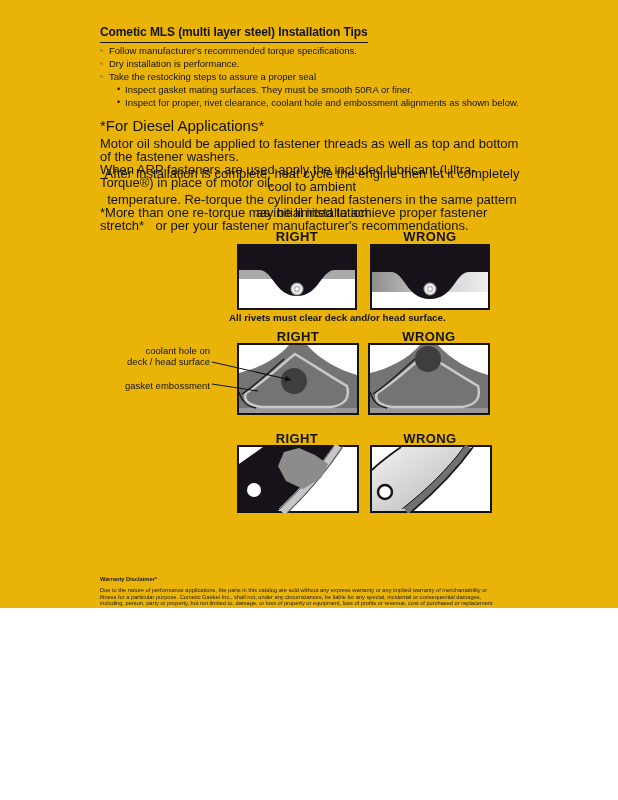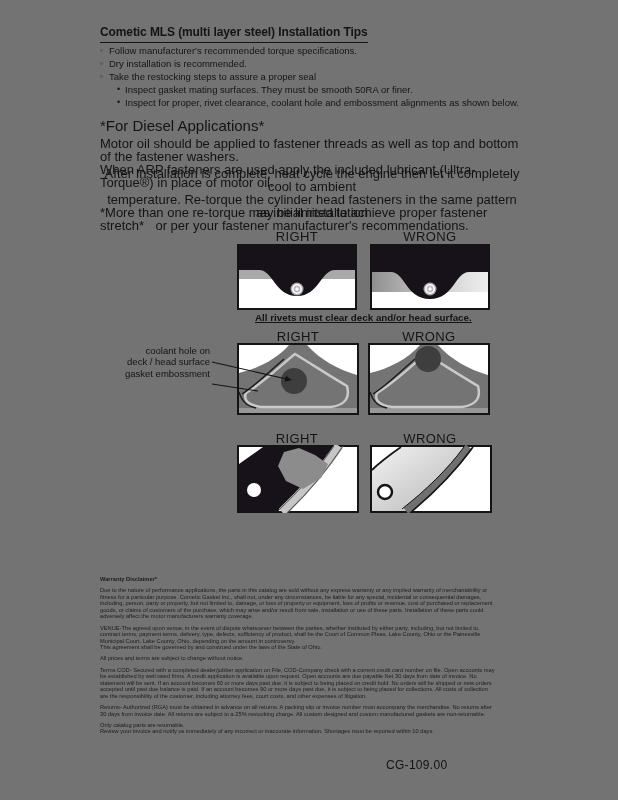--- a/index.html
+++ b/index.html
@@ -1,28 +1,28 @@
 <!DOCTYPE html>
 <html><head>
 <meta charset="utf-8">
 <style>
   html,body{margin:0;padding:0;background:#ffffff;}
-  .page{position:relative;width:618px;height:800px;background:#737373;overflow:hidden;
+  .page{position:relative;width:618px;height:608px;background:#eab308;overflow:hidden;
         font-family:"Liberation Sans", sans-serif;color:#141414;}
   .abs{position:absolute;}
   .title{font-size:12px;font-weight:bold;letter-spacing:-0.1px;
          border-bottom:1.6px solid #141414;padding-bottom:2.5px;white-space:nowrap;}
   .bullets{font-size:9.5px;line-height:13px;}
   .b{display:flex;}
   .b .bm{width:9px;flex:0 0 9px;font-size:8px;}
   .b.sub{padding-left:17px;}
   .b.sub .bm{font-size:9px;width:8px;flex-basis:8px;}
   .h2{font-size:15px;font-weight:normal;}
   .para{font-size:13px;line-height:13px;width:424px;white-space:pre-line;}
-  .dlabel{font-size:13px;font-weight:400;text-align:center;letter-spacing:0.4px;}
+  .dlabel{font-size:13px;font-weight:700;text-align:center;letter-spacing:0.4px;}
   .dcaption{font-size:9.8px;font-weight:bold;white-space:pre-line;line-height:11.5px;}
   .calloutlbl{font-size:9.5px;line-height:11px;text-align:right;white-space:pre-line;}
   .legal{font-size:5.7px;line-height:6.6px;width:428px;color:#1c1c1c;}
   .legal p{margin:0 0 4.5px 0;white-space:pre-line;}
   .legal .lh{font-weight:bold;}
   .pagenum{font-size:12px;letter-spacing:0.3px;}
   svg{display:block;}
 </style>
 </head>
 <body>
@@ -31,21 +31,21 @@
 
   <div class="abs title" style="left:100px;top:25px;">Cometic MLS (multi layer steel) Installation Tips</div>
 
   <div class="abs bullets" style="left:100px;top:44px;">
     <div class="b">
       <span class="bm">◦</span>
       <span>Follow manufacturer's recommended torque specifications.</span>
     </div>
     <div class="b">
       <span class="bm">◦</span>
-      <span>Dry installation is recommended.</span>
+      <span>Dry installation is performance.</span>
     </div>
     <div class="b">
       <span class="bm">◦</span>
       <span>Take the restocking steps to assure a proper seal</span>
     </div>
     <div class="b sub">
       <span class="bm">•</span>
       <span>Inspect gasket mating surfaces.  They must be smooth 50RA or finer.</span>
     </div>
     <div class="b sub">
@@ -89,28 +89,28 @@
     <rect x="2" y="28" width="116" height="20" fill="url(#g1w)"></rect>
     <path d="M2,2 H118 V28 H99 C85,28 84,55 60,55 C36,55 35,28 21,28 H2 Z" fill="#171219"></path>
     <g>
       <circle cx="60" cy="45" r="6.5" fill="#a9a9a9"></circle>
       <circle cx="60" cy="45" r="5" fill="#ffffff"></circle>
       <circle cx="60" cy="45" r="3.4" fill="#b9b9b9"></circle>
       <circle cx="60" cy="45" r="1.7" fill="#ffffff"></circle>
     </g>
   </svg>
 
-  <div class="abs dcaption" style="left:255px;top:312px;text-decoration:underline;">All rivets must clear deck and/or head surface.</div>
+  <div class="abs dcaption" style="left:229px;top:312px;">All rivets must clear deck and/or head surface.</div>
 
   <div class="abs dlabel" style="left:237px;top:329px;width:122px;">RIGHT</div>
   <div class="abs dlabel" style="left:368px;top:329px;width:122px;">WRONG</div>
 
   <div class="abs calloutlbl" style="left:100px;top:345px;width:110px;">coolant hole on
 deck / head surface</div>
-  <div class="abs calloutlbl" style="left:100px;top:368px;width:110px;">gasket embossment</div>
+  <div class="abs calloutlbl" style="left:100px;top:380px;width:110px;">gasket embossment</div>
 
   <svg class="abs" style="left:237px;top:343px;" width="122" height="72" viewBox="0 0 122 72">
     <rect x="1" y="1" width="120" height="70" fill="#ffffff" stroke="#141414" stroke-width="2"></rect>
     <path d="M2,30 C20,26 40,16 52,2 H70 C82,16 102,27 120,32 V70 H2 Z" fill="#747474"></path>
     <rect x="2" y="65" width="118" height="5" fill="#989898"></rect>
     <path d="M9,50 C26,40 44,22 58,11 C76,22 96,35 110,43 C113,54 109,62 94,64 L24,64 C11,62 6,57 9,50 Z" fill="none" stroke="#c9c9c9" stroke-width="2.5"></path>
     <path d="M5,51 C18,43 34,27 47,16" fill="none" stroke="#1c1c1c" stroke-width="1.4"></path>
     <path d="M2,49 C5,58 9,63 19,65" fill="none" stroke="#1c1c1c" stroke-width="1.4"></path>
     <circle cx="57" cy="38" r="13" fill="#3e3e3e"></circle>
   </svg>

